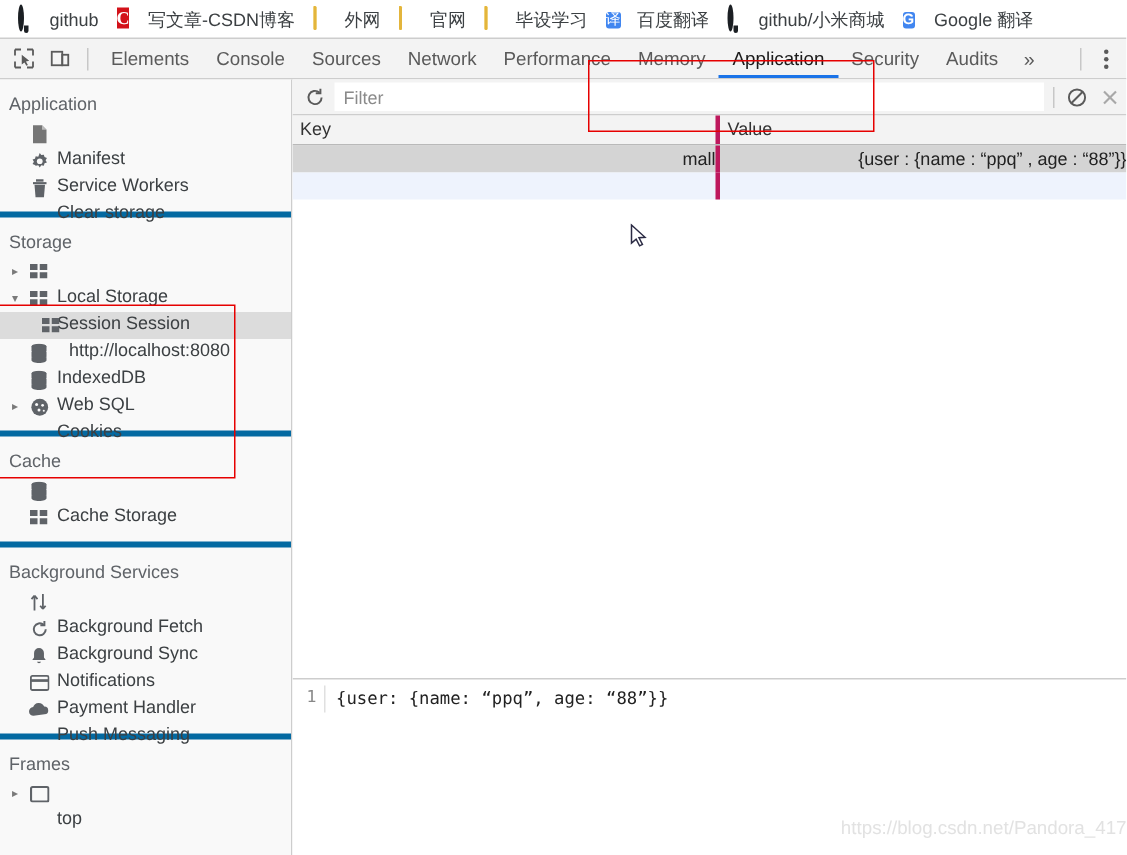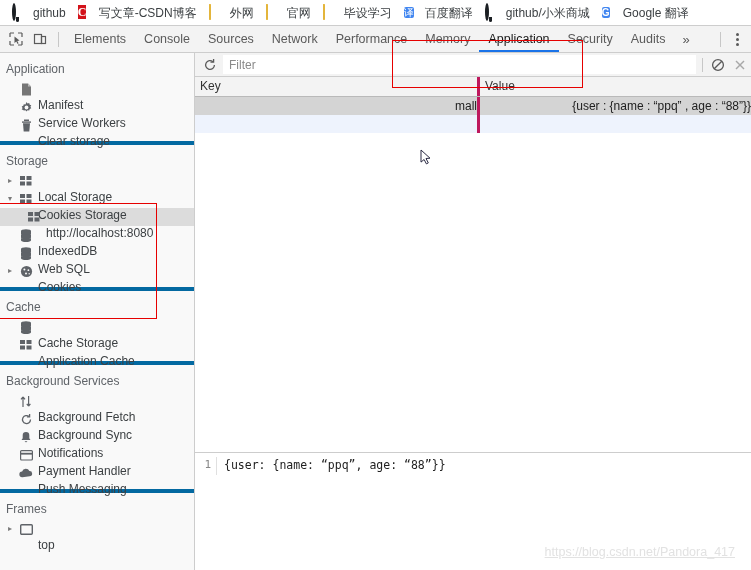--- a/index.html
+++ b/index.html
@@ -348,27 +348,26 @@
     font-size: 11.5px;
     color: #222;
     line-height: 16px;
     padding-left: 7px;
     white-space: pre;
   }
 
   
   #watermark {
     position: absolute;
-    right: 16px;
+    right: 0;
     bottom: 12px;
     font-size: 12.5px;
     color: #e2e2e2;
     white-space: nowrap;
     pointer-events: none;
-    text-decoration: underline;
   }
 
   
   .annot {
     position: absolute;
     border: 1.5px solid #e60000;
     box-sizing: border-box;
     pointer-events: none;
     z-index: 50;
   }
@@ -525,21 +524,21 @@
         <div class="sb-item">
           <span class="twisty">▾</span>
           <span class="sb-ico">
             <svg width="12" height="10" viewBox="0 0 12 10">
                 <rect x="0" y="0" width="5" height="4" fill="#5f6368"></rect>
                 <rect x="6.5" y="0" width="5" height="4" fill="#5f6368"></rect>
                 <rect x="0" y="5.5" width="5" height="4" fill="#5f6368"></rect>
                 <rect x="6.5" y="5.5" width="5" height="4" fill="#5f6368"></rect>
               </svg>
           </span>
-          <span class="sb-label">Cookies Storage</span>
+          <span class="sb-label">Session Session</span>
         </div>
         <div class="sb-item sub selected">
           <span class="sb-ico">
             <svg width="12" height="10" viewBox="0 0 12 10">
                 <rect x="0" y="0" width="5" height="4" fill="#5f6368"></rect>
                 <rect x="6.5" y="0" width="5" height="4" fill="#5f6368"></rect>
                 <rect x="0" y="5.5" width="5" height="4" fill="#5f6368"></rect>
                 <rect x="6.5" y="5.5" width="5" height="4" fill="#5f6368"></rect>
               </svg>
           </span>
@@ -601,21 +600,20 @@
         <div class="sb-item">
           <span class="twisty"></span>
           <span class="sb-ico">
             <svg width="12" height="10" viewBox="0 0 12 10">
                 <rect x="0" y="0" width="5" height="4" fill="#5f6368"></rect>
                 <rect x="6.5" y="0" width="5" height="4" fill="#5f6368"></rect>
                 <rect x="0" y="5.5" width="5" height="4" fill="#5f6368"></rect>
                 <rect x="6.5" y="5.5" width="5" height="4" fill="#5f6368"></rect>
               </svg>
           </span>
-          <span class="sb-label">Application Cache</span>
         </div>
       </div>
 
       <div class="sb-section">
         <div class="sb-title">Background Services</div>
         <div class="sb-item">
           <span class="twisty"></span>
           <span class="sb-ico">
             <svg width="12" height="13" viewBox="0 0 12 13">
                 <path d="M3 12V2M3 2L1 4.4M3 2l2 2.4" stroke="#5f6368" stroke-width="1.2" fill="none"></path>

